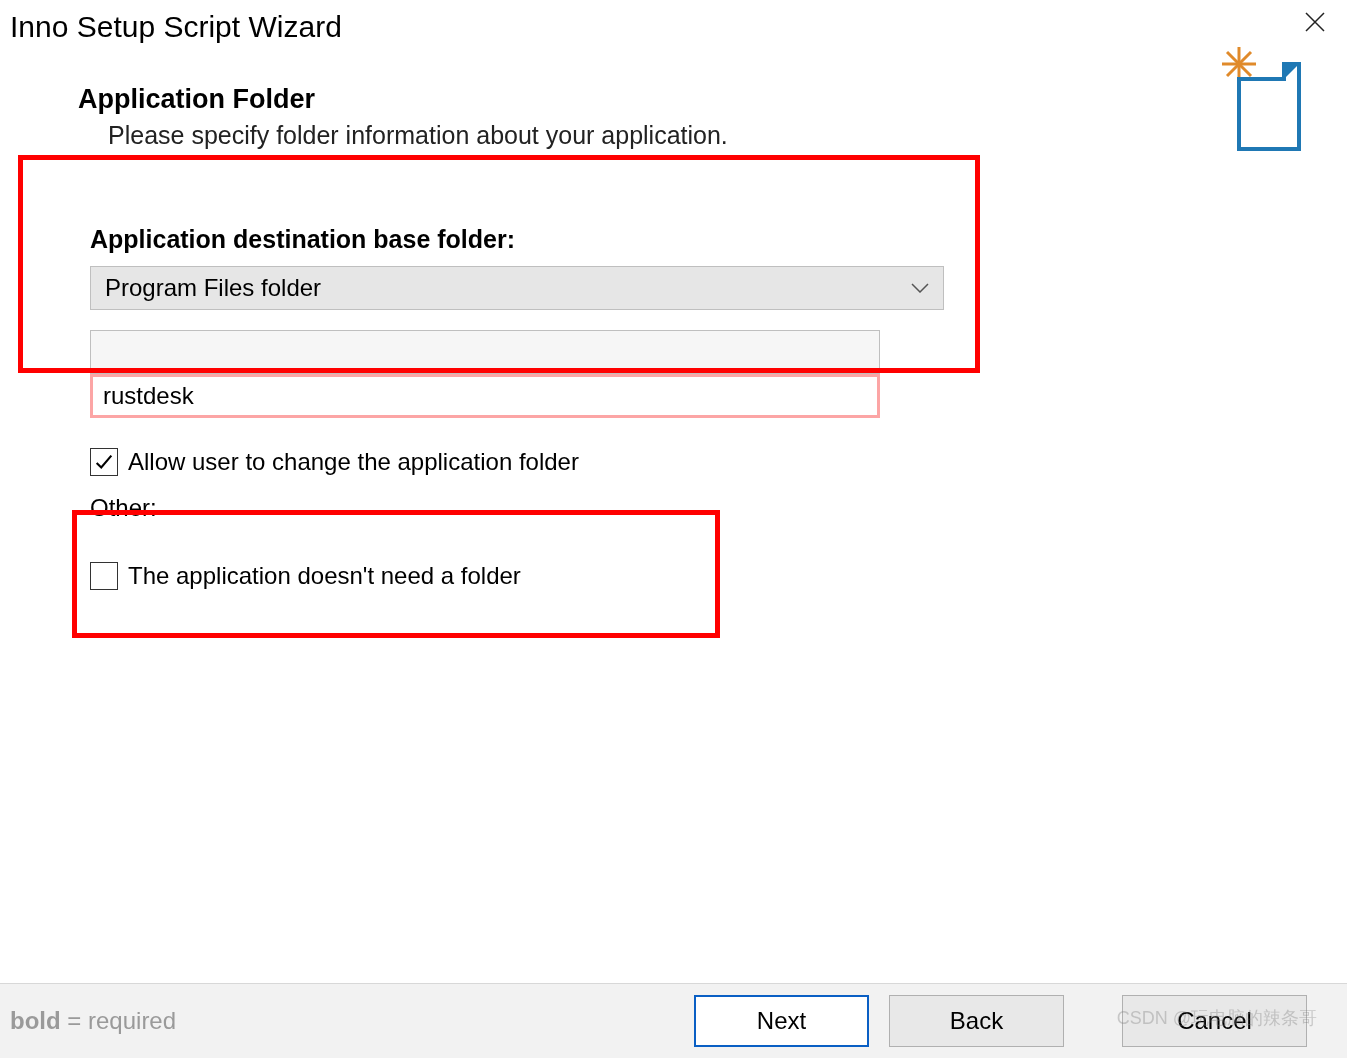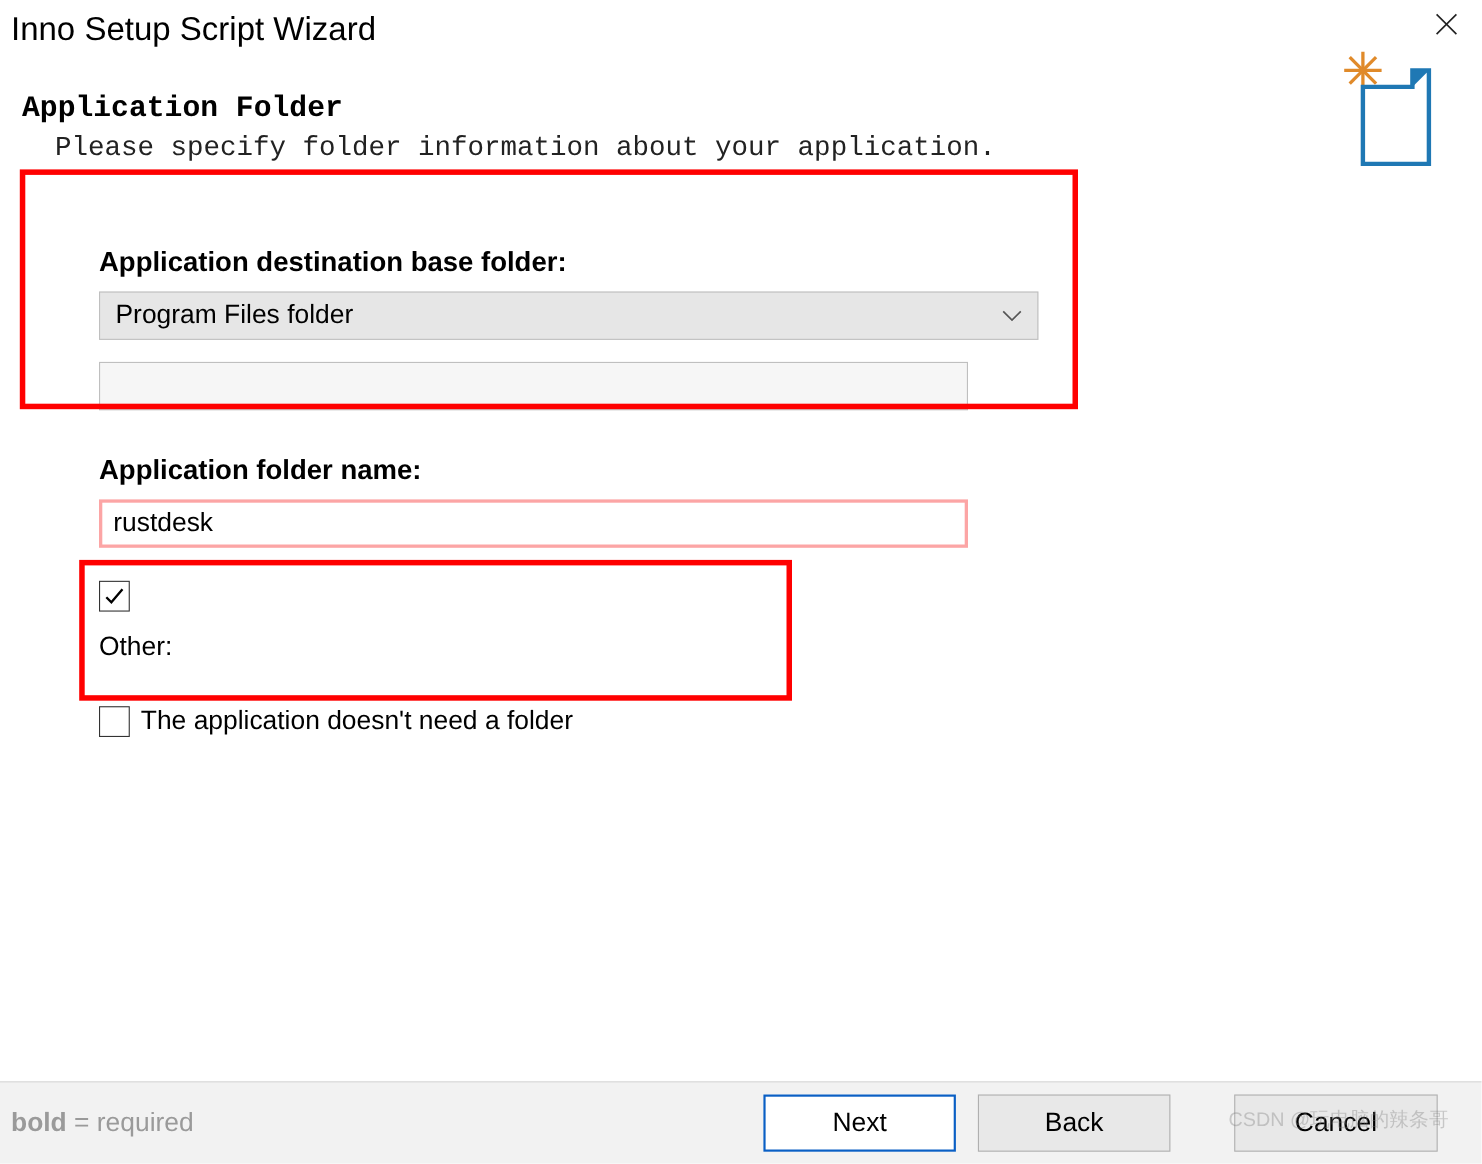--- a/index.html
+++ b/index.html
@@ -27,22 +27,21 @@
       font-size: 28px;
       background: none;
       border: none;
       cursor: pointer;
       padding: 0 10px;
       color: #222;
       line-height: 1;
     }
     .header-area {
       position: relative;
-      padding: 40px 40px 0 20px;
-      font-family: Liberation Mono, monospace;
+      padding: 40px 40px 0 78px;
     }
     .page-title {
       font-size: 27px;
       font-weight: 700;
       color: #000;
     }
     .page-subtitle {
       font-size: 25px;
       font-weight: 400;
       color: #222;
@@ -233,29 +232,29 @@
 
   <div class="section-label">Application destination base folder:</div>
   <div class="dropdown">
     <span class="dropdown-text">Program Files folder</span>
     <svg class="chevron" viewBox="0 0 18 10">
         <path d="M1 1 L9 9 L17 1" fill="none" stroke="#555" stroke-width="1.5"></path>
       </svg>
   </div>
   <input class="sub-input" type="text" disabled="" value="" style="">
 
-  <div class="section-label" style="margin-top:40px;">Application folder name:</div>
   <input class="text-input" type="text" value="rustdesk" style="">
 
   <div class="checkbox-row">
     <div class="checkbox">
       <svg viewBox="0 0 24 24">
           <path d="M4 13 L9 18 L20 5" fill="none" stroke="#000" stroke-width="2.3"></path>
         </svg>
     </div>
+    <span class="checkbox-label">Allow user to change the application folder</span>
   </div>
 
   <div class="other-label">Other:</div>
 
   <div class="checkbox-row" style="margin-top:40px;">
     <div class="checkbox"></div>
     <span class="checkbox-label">The application doesn't need a folder</span>
   </div>
 </div>
 

